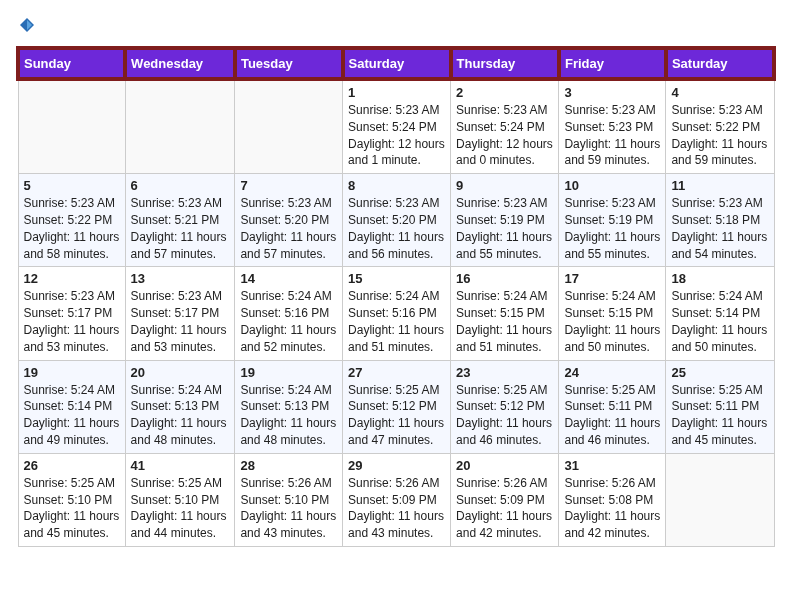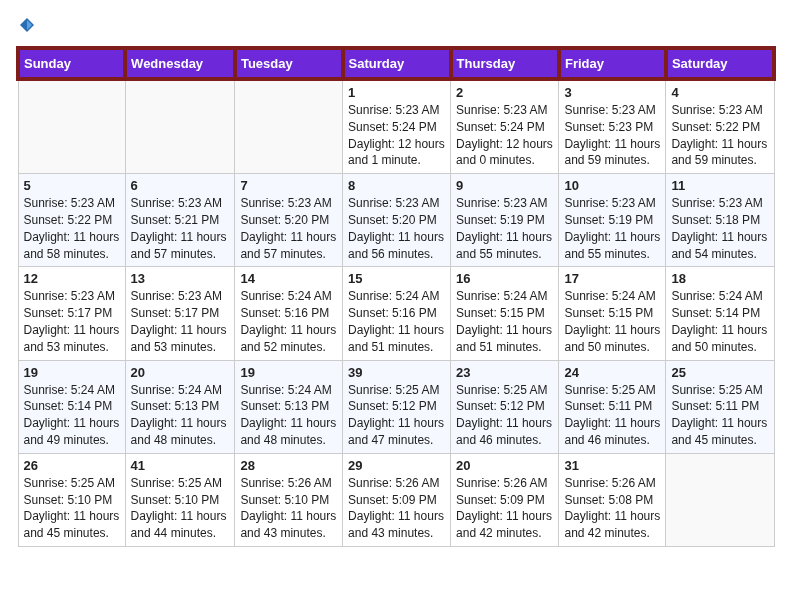--- a/index.html
+++ b/index.html
@@ -281,21 +281,21 @@
 and 48 minutes.</div>
           </td>
           <td>
             <span class="day-number">19</span>
             <div class="day-info" style="white-space: pre-line;">Sunrise: 5:24 AM
 Sunset: 5:13 PM
 Daylight: 11 hours
 and 48 minutes.</div>
           </td>
           <td>
-            <span class="day-number">39</span>
+            <span class="day-number">27</span>
             <div class="day-info" style="white-space: pre-line;">Sunrise: 5:25 AM
 Sunset: 5:12 PM
 Daylight: 11 hours
 and 47 minutes.</div>
           </td>
           <td>
             <span class="day-number">23</span>
             <div class="day-info" style="white-space: pre-line;">Sunrise: 5:25 AM
 Sunset: 5:12 PM
 Daylight: 11 hours

